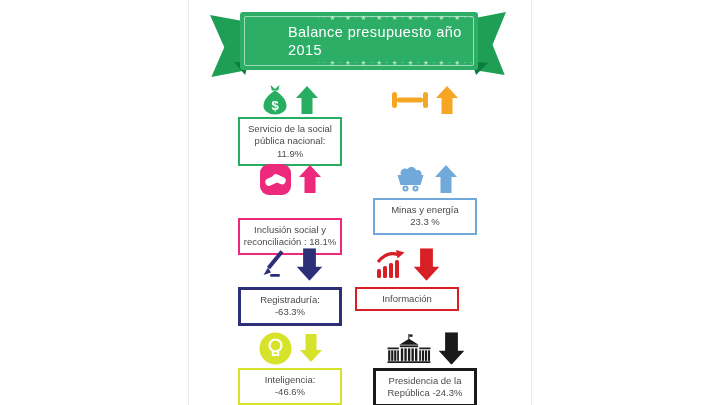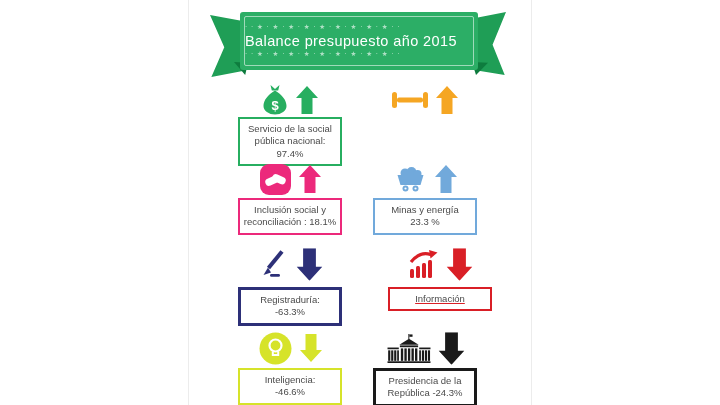--- a/index.html
+++ b/index.html
@@ -16,21 +16,21 @@
     clip-path:polygon(0% 0%,100% 10%,100% 90%,4% 100%,42% 52%);}
   .tail-right{left:474px;top:12px;width:32px;height:63px;
     clip-path:polygon(0% 10%,100% 0%,58% 52%,96% 100%,0% 92%);}
   .wedge{position:absolute;background:#0e7c3e;}
   .wedge-left{left:234px;top:62px;width:14px;height:13px;clip-path:polygon(0 0,100% 6%,80% 100%);}
   .wedge-right{left:472px;top:62px;width:16px;height:13px;clip-path:polygon(0 0,100% 6%,25% 100%);}
   .ribbon-main{position:absolute;left:240px;top:12px;width:238px;height:58px;
     background:#2cae66;border-radius:3px;}
   .ribbon-inner{position:absolute;left:4px;top:4px;right:4px;bottom:4px;
     border:1px solid rgba(255,255,255,.55);border-radius:2px;
-    display:flex;flex-direction:column;align-items:flex-start;justify-content:center;row-gap:1px;}
+    display:flex;flex-direction:column;align-items:flex-end;justify-content:center;row-gap:1px;padding-left:43px;}
   .stars{font-size:6.5px;letter-spacing:1px;color:rgba(255,255,255,.62);white-space:nowrap;line-height:1;}
   .ribbon-title{color:#ffffff;font-size:14.5px;letter-spacing:.4px;line-height:1.25;font-weight:500;}
 
   
   .item{position:absolute;width:150px;display:flex;flex-direction:column;align-items:center;color:var(--accent);}
   .icon-row{display:flex;align-items:center;justify-content:center;gap:8px;}
   .r1 .icon-row{height:30px}.r2 .icon-row{height:34px}.r3 .icon-row{height:42px}.r4 .icon-row{height:36px}
   .label-box{margin-top:2px;width:104px;box-sizing:border-box;border:2px solid var(--accent);
     background:#fff;padding:4px 2px;text-align:center;font-size:9.5px;line-height:1.3;
     color:#4a4a4a;display:flex;flex-direction:column;}
@@ -66,38 +66,38 @@
         <path fill="currentColor" d="M8.5 0 L13 4 L17.5 0 L16.2 5.4 H9.8 Z"></path>
         <path fill="currentColor" d="M13 5.5 C 5.5 10, 1.5 15.5, 1.5 21 a11.5 8.6 0 0 0 23 0 C 24.5 15.5, 20.5 10, 13 5.5 z"></path>
         <text x="13" y="24.5" font-size="13" font-weight="bold" fill="#ffffff" text-anchor="middle" font-family="Liberation Sans, sans-serif">$</text>
       </svg>
       <svg class="arrow up" viewBox="0 0 22 28">
         <polygon fill="currentColor" points="11,0 22,12 16.5,12 16.5,28 5.5,28 5.5,12 0,12"></polygon>
       </svg>
     </div>
     <div class="label-box">
       <span>Servicio de la social</span>
-      <span>pública nacional: 97.4%</span>
+      <span>pública nacional: 11.9%</span>
     </div>
   </div>
 
   <div class="item r1" style="left: 350px; top: 85px; --accent: #F5A623;">
     <div class="icon-row">
       <svg width="36" height="22" viewBox="0 0 36 22">
         <rect fill="currentColor" x="0" y="3" width="5" height="16" rx="2.5"></rect>
         <rect fill="currentColor" x="31" y="3" width="5" height="16" rx="2.5"></rect>
         <rect fill="currentColor" x="5" y="8.5" width="26" height="5" rx="2"></rect>
       </svg>
       <svg class="arrow up" viewBox="0 0 22 28">
         <polygon fill="currentColor" points="11,0 22,12 16.5,12 16.5,28 5.5,28 5.5,12 0,12"></polygon>
       </svg>
     </div>
   </div>
 
-  <div class="item r2" style="left: 215px; top: 162px; --accent: #EC297B;">
+  <div class="item r2" style="left: 215px; top: 162px; gap: 20px; --accent: #EC297B;">
     <div class="icon-row">
       <svg width="31" height="31" viewBox="0 0 31 31">
         <rect fill="currentColor" x="0" y="0" width="31" height="31" rx="9"></rect>
         <g fill="#ffffff">
           <rect x="5" y="13" width="14" height="7.5" rx="3.7" transform="rotate(-24 12 16.7)"></rect>
           <rect x="12" y="11.5" width="14" height="7.5" rx="3.7" transform="rotate(24 19 15.2)"></rect>
         </g>
       </svg>
       <svg class="arrow up" viewBox="0 0 22 28">
         <polygon fill="currentColor" points="11,0 22,12 16.5,12 16.5,28 5.5,28 5.5,12 0,12"></polygon>
@@ -143,21 +143,21 @@
       <svg class="arrow big down" viewBox="0 0 22 28">
         <polygon fill="currentColor" points="11,0 22,12 16.5,12 16.5,28 5.5,28 5.5,12 0,12"></polygon>
       </svg>
     </div>
     <div class="label-box">
       <span>Registraduría:</span>
       <span>-63.3%</span>
     </div>
   </div>
 
-  <div class="item r3" style="left: 365px; top: 243px; text-decoration: underline; --accent: #D91F26;">
+  <div class="item r3" style="left: 332px; top: 243px; --accent: #D91F26;">
     <div class="icon-row">
       <svg width="31" height="28" viewBox="0 0 31 28">
         <g fill="currentColor">
           <rect x="2" y="19" width="4" height="9" rx="1.5"></rect>
           <rect x="8" y="16" width="4" height="12" rx="1.5"></rect>
           <rect x="14" y="13" width="4" height="15" rx="1.5"></rect>
           <rect x="20" y="10" width="4" height="18" rx="1.5"></rect>
           <polygon points="21,0 29.5,2.5 22.5,8.5"></polygon>
         </g>
         <path d="M3 12 Q 12 1 22.5 4.5" fill="none" stroke="currentColor" stroke-width="3.2"></path>

